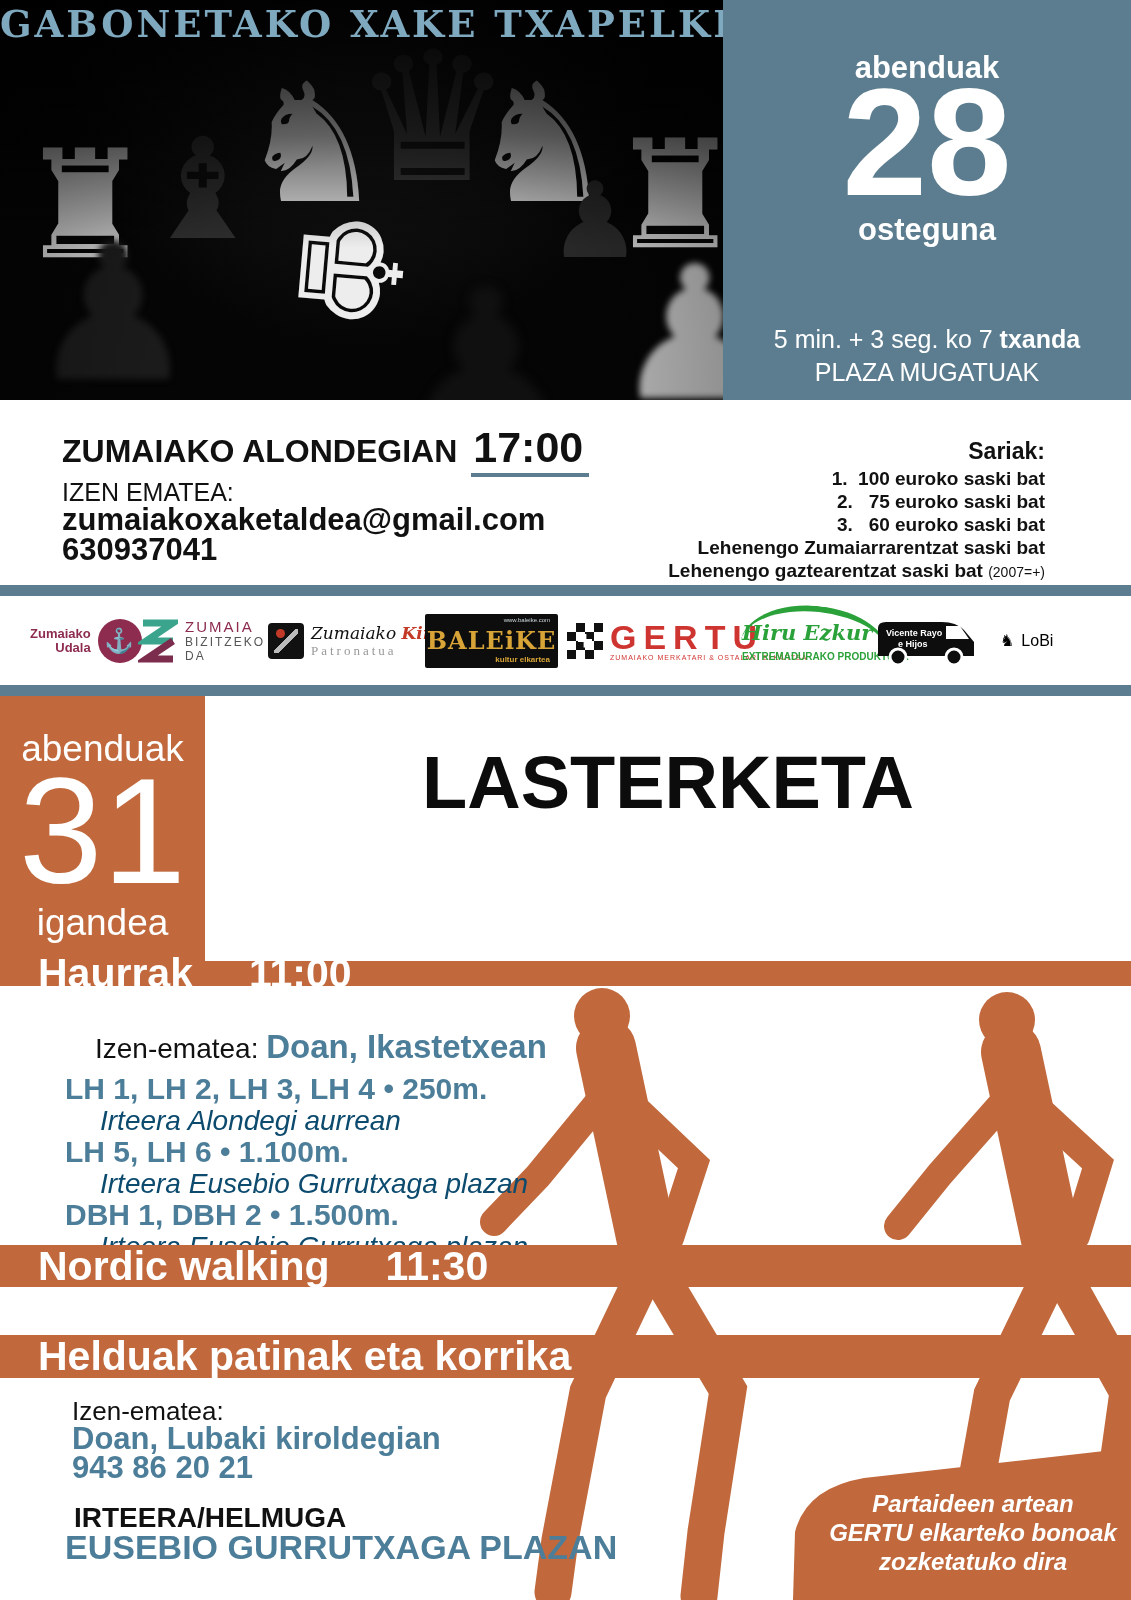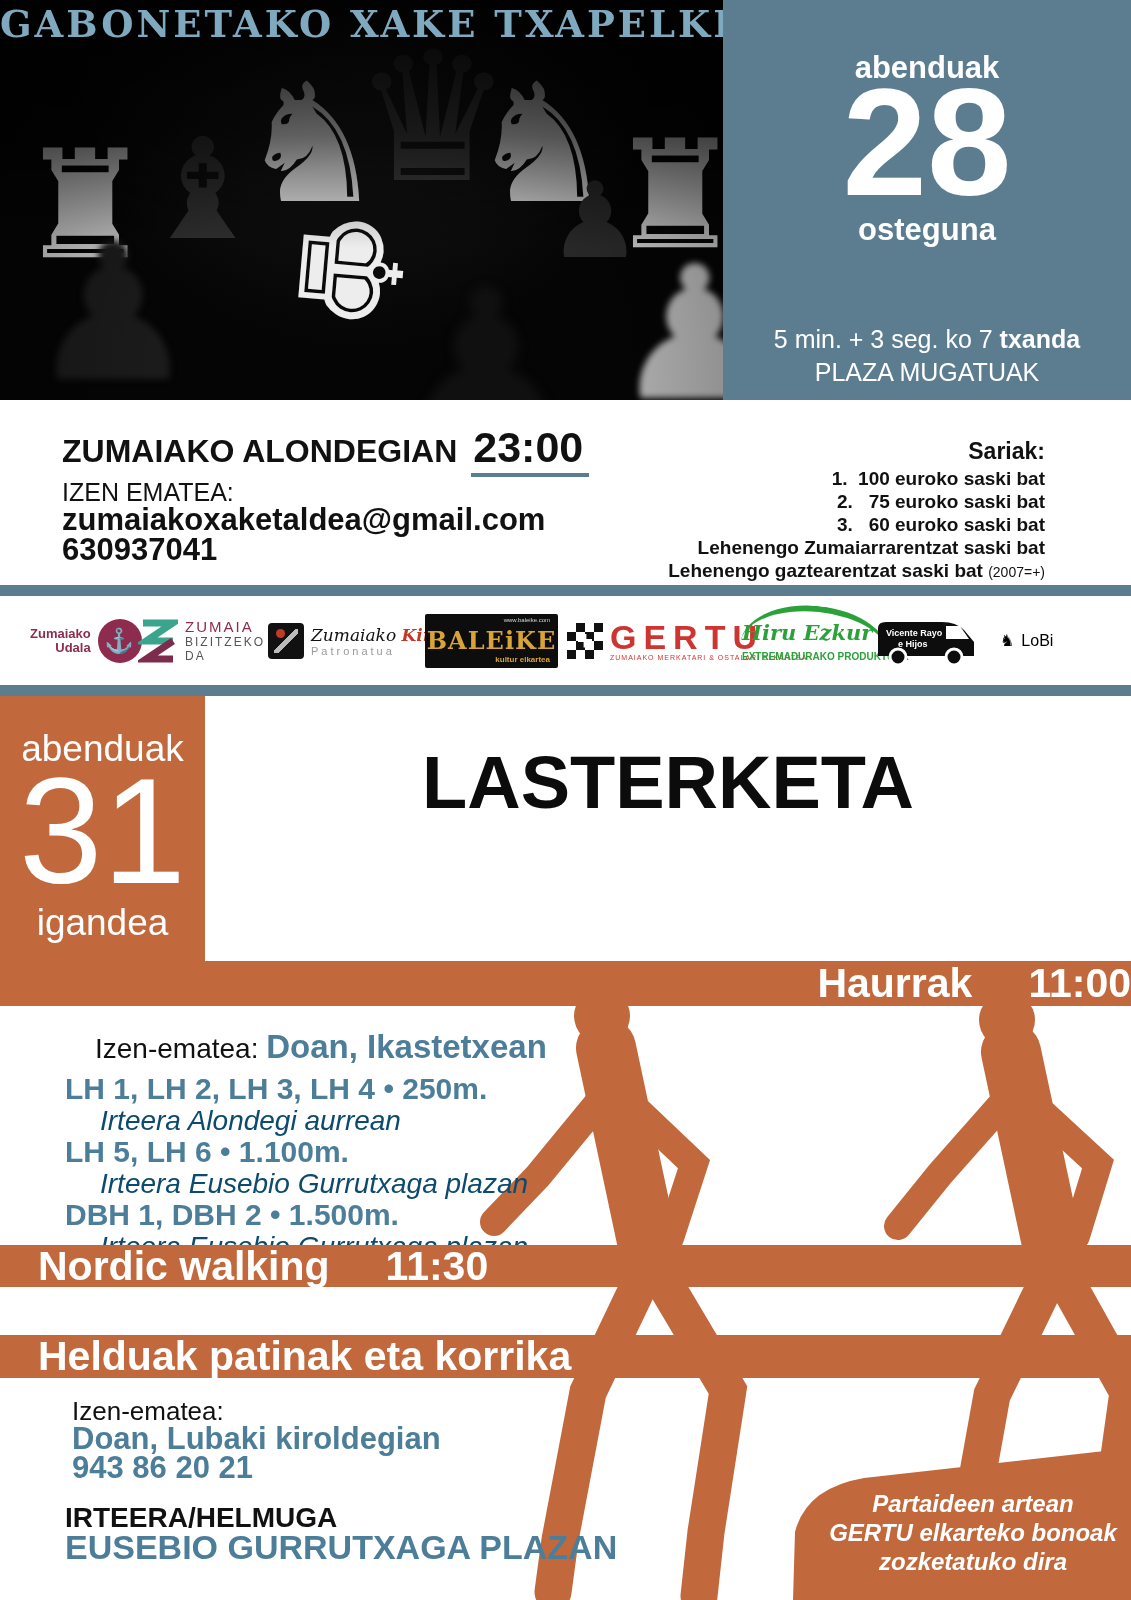--- a/index.html
+++ b/index.html
@@ -48,21 +48,21 @@
   #sp-udala-circle{width:44px;height:44px;border-radius:50%;background:#8d2c4f;color:#fff;
      display:flex;align-items:center;justify-content:center;font-size:24px;}
   #sp-biz-text .l1{font-weight:normal;font-size:15px;letter-spacing:2px;color:#8d2c4f;}
   #sp-biz-text .l2,#sp-biz-text .l3{font-size:12px;letter-spacing:2px;color:#555;}
   #sp-kirol-icon{width:36px;height:36px;background:#111;border-radius:4px;position:relative;}
   #sp-kirol-icon .slash{position:absolute;left:6px;top:6px;width:24px;height:24px;
      background:linear-gradient(135deg, transparent 44%, #bbb 44%, #bbb 60%, transparent 60%);}
   #sp-kirol-icon .dot{position:absolute;left:8px;top:6px;width:9px;height:9px;border-radius:50%;background:#c23a27;}
   #sp-kirol-text .l1{font-family:"DejaVu Serif", serif;font-style:italic;font-size:17px;color:#111;}
   #sp-kirol-text .l1 b{color:#c23a27;font-style:italic;}
-  #sp-kirol-text .l2{font-size:11px;letter-spacing:3px;color:#999;}
+  #sp-kirol-text .l2{font-size:13px;letter-spacing:3px;color:#999;font-family:Liberation Serif, serif;}
   #sp-baleike{width:133px;height:54px;background:#0d0d0d;position:relative;border-radius:2px;
      display:flex;align-items:center;justify-content:center;}
   #sp-baleike .url{position:absolute;top:3px;right:8px;font-size:6px;color:#cfd8de;}
   #sp-baleike .nm{font-family:"DejaVu Serif", serif;font-weight:bold;font-size:24px;color:#d8a437;letter-spacing:1px;}
   #sp-baleike .sub{position:absolute;bottom:4px;right:8px;font-size:8px;color:#d8a437;font-weight:bold;}
   #sp-gertu-icon{width:36px;height:36px;position:relative;background:
      conic-gradient(#111 0 25%, #fff 0 50%, #111 0 75%, #fff 0 100%) 0 0/18px 18px;
      outline:2px solid #fff;}
   #sp-gertu-icon .cross{position:absolute;left:11px;top:11px;width:14px;height:14px;background:#fff;
      clip-path:polygon(40% 0,60% 0,60% 40%,100% 40%,100% 60%,60% 60%,60% 100%,40% 100%,40% 60%,0 60%,0 40%,40% 40%);}
@@ -78,32 +78,32 @@
 
   
   #orange-side{left:0;top:696px;width:205px;height:266px;background:#c1693c;color:#fff;text-align:center;}
   #os-month{top:32px;left:0;width:100%;font-size:37px;}
   #os-day{top:60px;left:0;width:100%;font-size:150px;line-height:1;font-weight:500;}
   #os-weekday{top:206px;left:0;width:100%;font-size:37px;}
   #race-title{left:205px;top:742px;width:926px;text-align:center;color:#0c0c0c;
      font-weight:bold;font-size:74px;line-height:82px;letter-spacing:0px;}
   .orange-band{left:0;width:1131px;background:#c1693c;color:#fff;display:flex;align-items:center;
      font-weight:bold;font-size:41px;padding-left:38px;box-sizing:border-box;}
-  #band-haurrak{top:961px;height:45px;justify-content:flex-end;}
+  #band-haurrak{top:961px;height:25px;}
   #band-nordic{top:1245px;height:42px;}
   #band-helduak{top:1335px;height:43px;}
   .band-time{margin-left:56px;}
   #haurrak-signup{left:95px;top:1028px;font-size:28px;color:#111;}
   #haurrak-signup b{color:#4d7e99;font-size:33px;}
   .race-cat{left:65px;font-weight:bold;font-size:30px;color:#4d7e99;white-space:nowrap;}
   .race-start{left:100px;font-style:italic;font-size:28px;color:#0c4a6e;white-space:nowrap;}
   #helduak-signup-label{left:72px;top:1396px;font-size:26px;color:#111;}
   #helduak-signup-value{left:72px;top:1421px;font-weight:bold;font-size:31px;color:#4d7e99;}
   #helduak-phone{left:72px;top:1450px;font-weight:bold;font-size:31px;color:#4d7e99;}
-  #finish-label{left:65px;top:1502px;font-weight:bold;font-size:28px;color:#111;}
+  #finish-label{left:74px;top:1502px;font-weight:bold;font-size:28px;color:#111;}
   #finish-value{left:65px;top:1528px;font-weight:bold;font-size:34px;color:#4d7e99;}
   #raffle{left:818px;top:1489px;width:310px;text-align:center;color:#fff;
      font-weight:bold;font-style:italic;font-size:24px;line-height:29px;}
   #runners{left:0;top:900px;width:1131px;height:700px;pointer-events:none;}
 </style>
 </head>
 <body>
 
 <div id="poster">
 
@@ -128,21 +128,21 @@
 
   <div id="blue-panel" class="abs">
     <div id="bp-month" class="abs">abenduak</div>
     <div id="bp-day" class="abs">28</div>
     <div id="bp-weekday" class="abs">osteguna</div>
     <div id="bp-format" class="abs"><span>5 min. + 3 seg. ko 7 </span><b>txanda</b></div>
     <div id="bp-plaza" class="abs">PLAZA MUGATUAK</div>
   </div>
 
   <div id="venue-line" class="abs">
-    <span id="venue-name">ZUMAIAKO ALONDEGIAN</span><span id="venue-time">23:00</span>
+    <span id="venue-name">ZUMAIAKO ALONDEGIAN</span><span id="venue-time">17:00</span>
   </div>
   <div id="signup-label" class="abs">IZEN EMATEA:</div>
   <div id="signup-email" class="abs">zumaiakoxaketaldea@gmail.com</div>
   <div id="signup-phone" class="abs">630937041</div>
 
   <div id="prizes" class="abs">
     <div class="pz-title">Sariak:</div>
     <div class="pz-item">1.  100 euroko saski bat</div>
     <div class="pz-item">2.   75 euroko saski bat</div>
     <div class="pz-item">3.   60 euroko saski bat</div>

